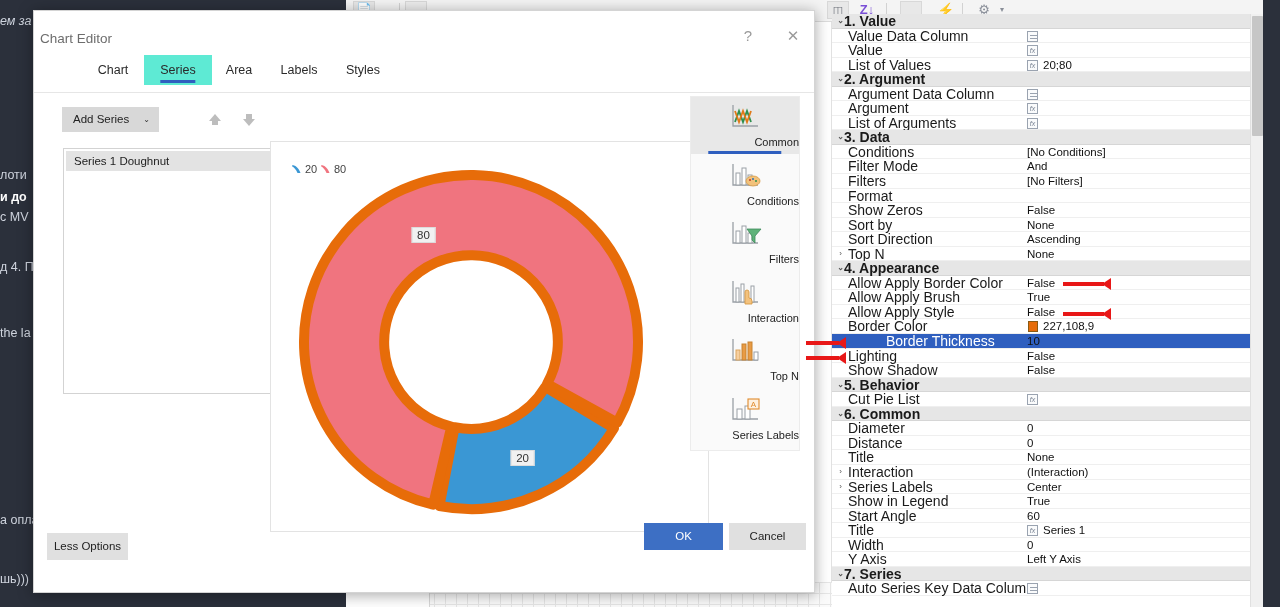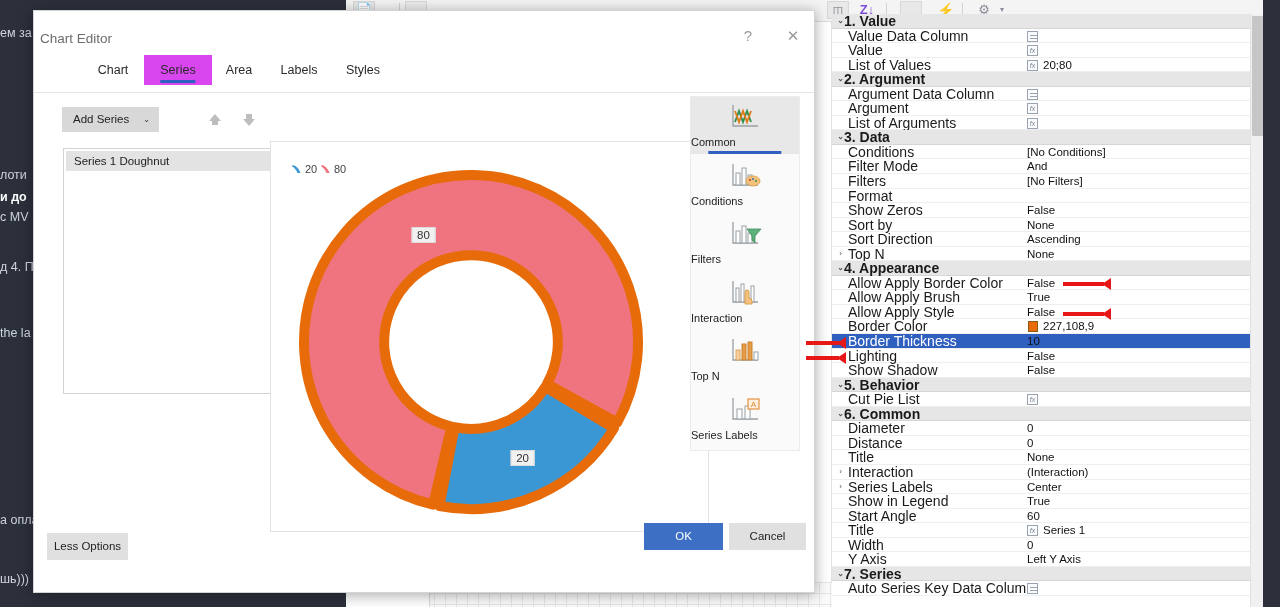--- a/index.html
+++ b/index.html
@@ -72,21 +72,21 @@
   }
 
   .row {
     position: relative; height: 14.55px; line-height: 14.55px;
     border-bottom: 1px solid #efefef; white-space: nowrap;
   }
   .row.cat {
     background: #e6e6e6; font-weight: bold; border-bottom: 1px solid #d6d6d6;
   }
   .row.sel { background: #2f5fbf; }
-  .row.sel .rname { color: #ffffff; }
+  .row.sel .rname { color: #ffffff; margin-left: 38px; }
 
   .exp {
     position: absolute; left: 3px; top: 0; width: 11px;
     text-align: center; font-size: 8px; color: #555; line-height: 14.55px;
   }
   .rname { position: absolute; left: 16px; top: 0; font-size: 14px; }
   .row.cat .rname { left: 12px; }
   .rval {
     position: absolute; left: 195px; top: 0; font-size: 11.5px; color: #111;
   }
@@ -147,21 +147,21 @@
   .dlg-close { left: 745px; }
 
   .tabs {
     position: absolute; left: 0; top: 44px; width: 100%; height: 38px;
     border-bottom: 1px solid #e6e6e6;
   }
   .tab {
     position: absolute; top: 0; height: 30px; line-height: 30px;
     font-size: 12.5px; color: #2a2a2a; text-align: center;
   }
-  .tab.active { background: #d946ef; }
+  .tab.active { background: #5eead4; }
   .tab .u {
     position: absolute; left: 50%; transform: translateX(-50%);
     bottom: 2px; width: 52%; height: 3px; background: #2f5fbf;
   }
 
   
   .addseries {
     position: absolute; left: 28px; top: 96px; width: 97px; height: 25px;
     background: #d8d8d8; font-size: 11.5px; color: #222;
     line-height: 25px; padding-left: 11px;
@@ -211,21 +211,21 @@
   .rail {
     position: absolute; left: 656px; top: 85px; width: 110px; height: 355px;
     background: #fafafa; border: 1px solid #ececec;
   }
   .rail-item {
     position: absolute; left: 0; width: 108px; height: 57px;
   }
   .rail-item.active { background: #e8e8e8; }
   .rail-item .lbl {
     position: absolute; left: 0; bottom: 6px; width: 100%;
-    text-align: left; font-size: 11px; color: #222;
+    text-align: right; font-size: 11px; color: #222;
   }
   .rail-item .u {
     position: absolute; left: 50%; transform: translateX(-50%);
     bottom: 0; width: 68%; height: 3px; background: #2f5fbf;
   }
   .rail-ico {
     position: absolute; left: 50%; transform: translateX(-50%); top: 5px;
     width: 34px; height: 28px;
   }
 
@@ -236,21 +236,21 @@
   }
   .footer-btn.primary { background: #3d6fc4; color: #fff; }
 </style>
 </head>
 <body>
 
 <div id="root">
 
   <div class="bg-dark"></div>
   <div id="bg-lines">
-      <div class="bg-text" style="top: 26px;">ем за</div>
+      <div class="bg-text" style="top: 14px; font-style: italic;">ем за</div>
       <div class="bg-text" style="top: 168px;">лоти</div>
       <div class="bg-text b" style="top: 190px;">и до</div>
       <div class="bg-text" style="top: 210px;">с MV</div>
       <div class="bg-text" style="top: 260px;">д 4. Пр</div>
       <div class="bg-text" style="top: 326px;">the la</div>
       <div class="bg-text" style="top: 513px;">а опла</div>
       <div class="bg-text" style="top: 572px;">шь)))</div>
     </div>
 
   <div class="bg-white-top"></div>

